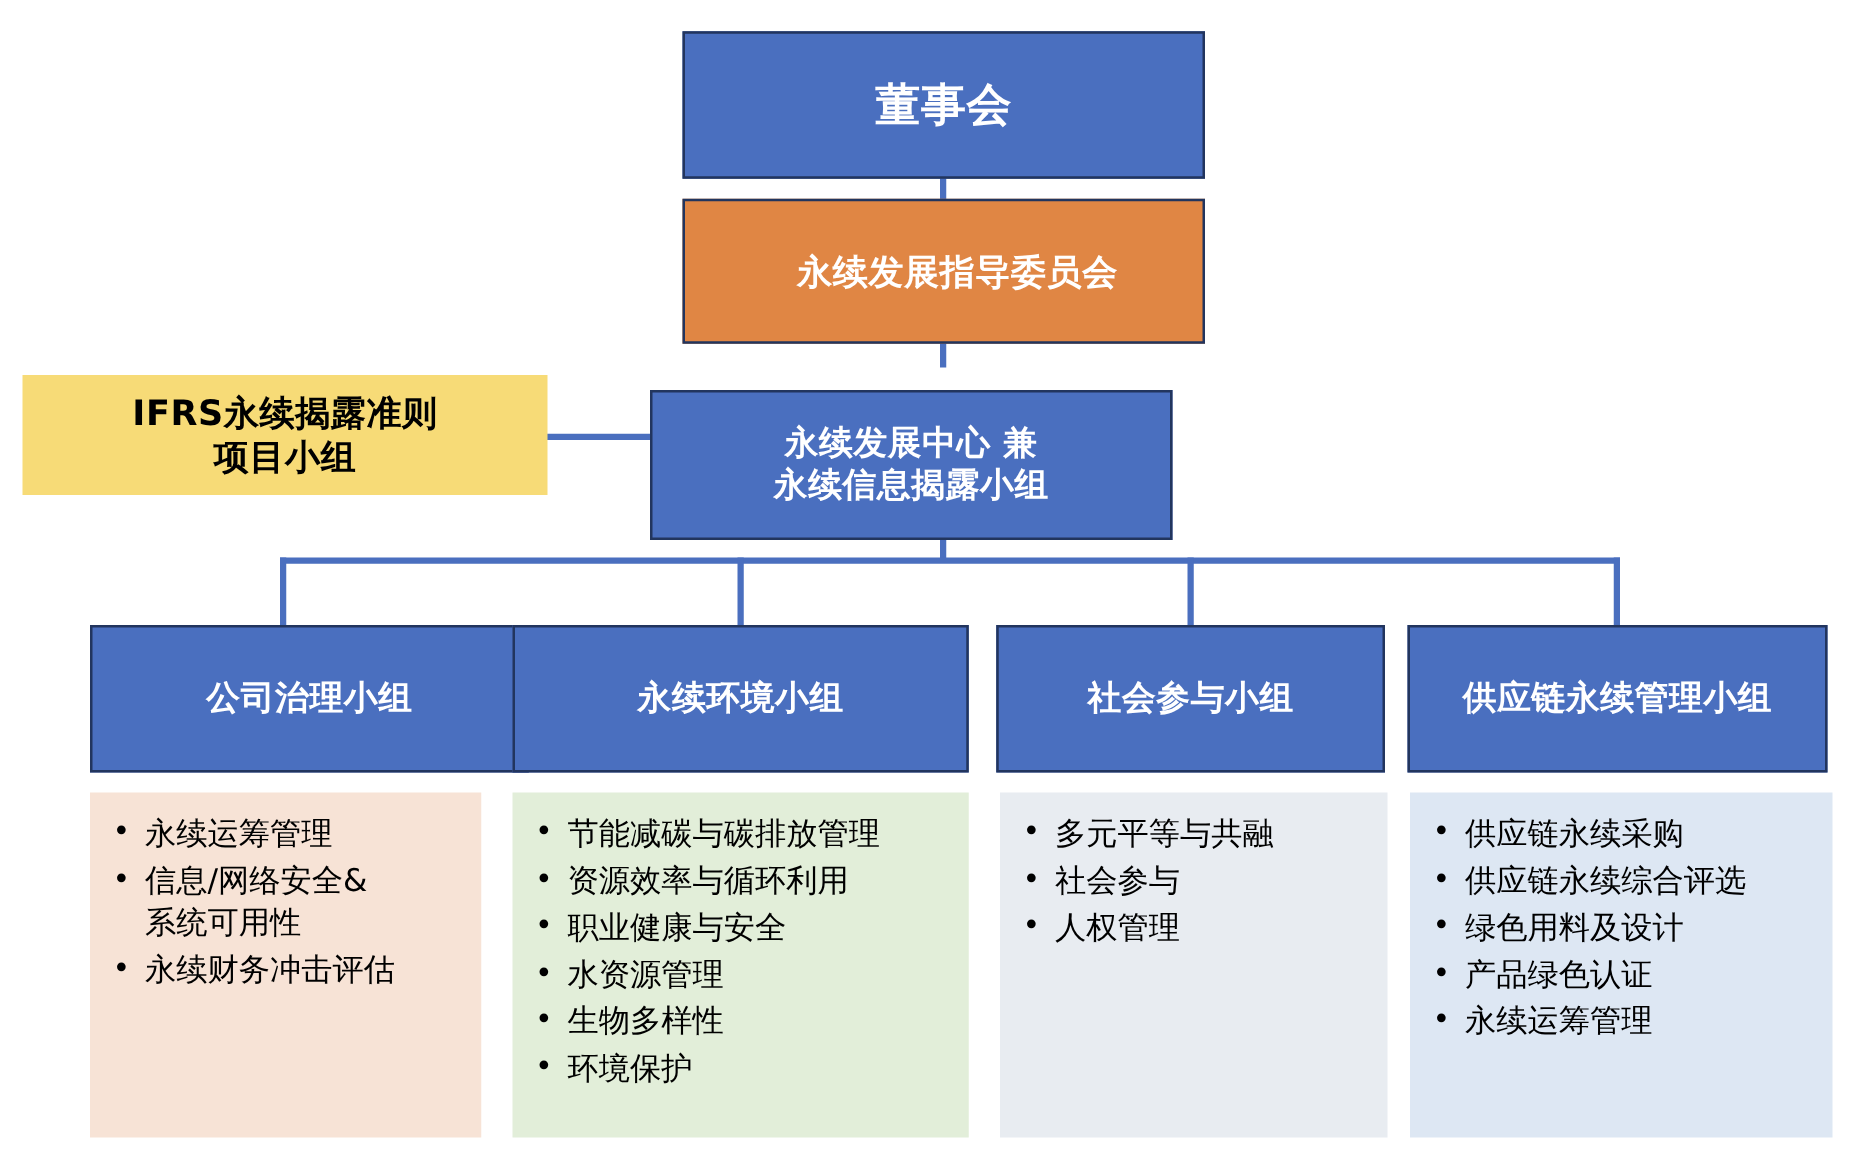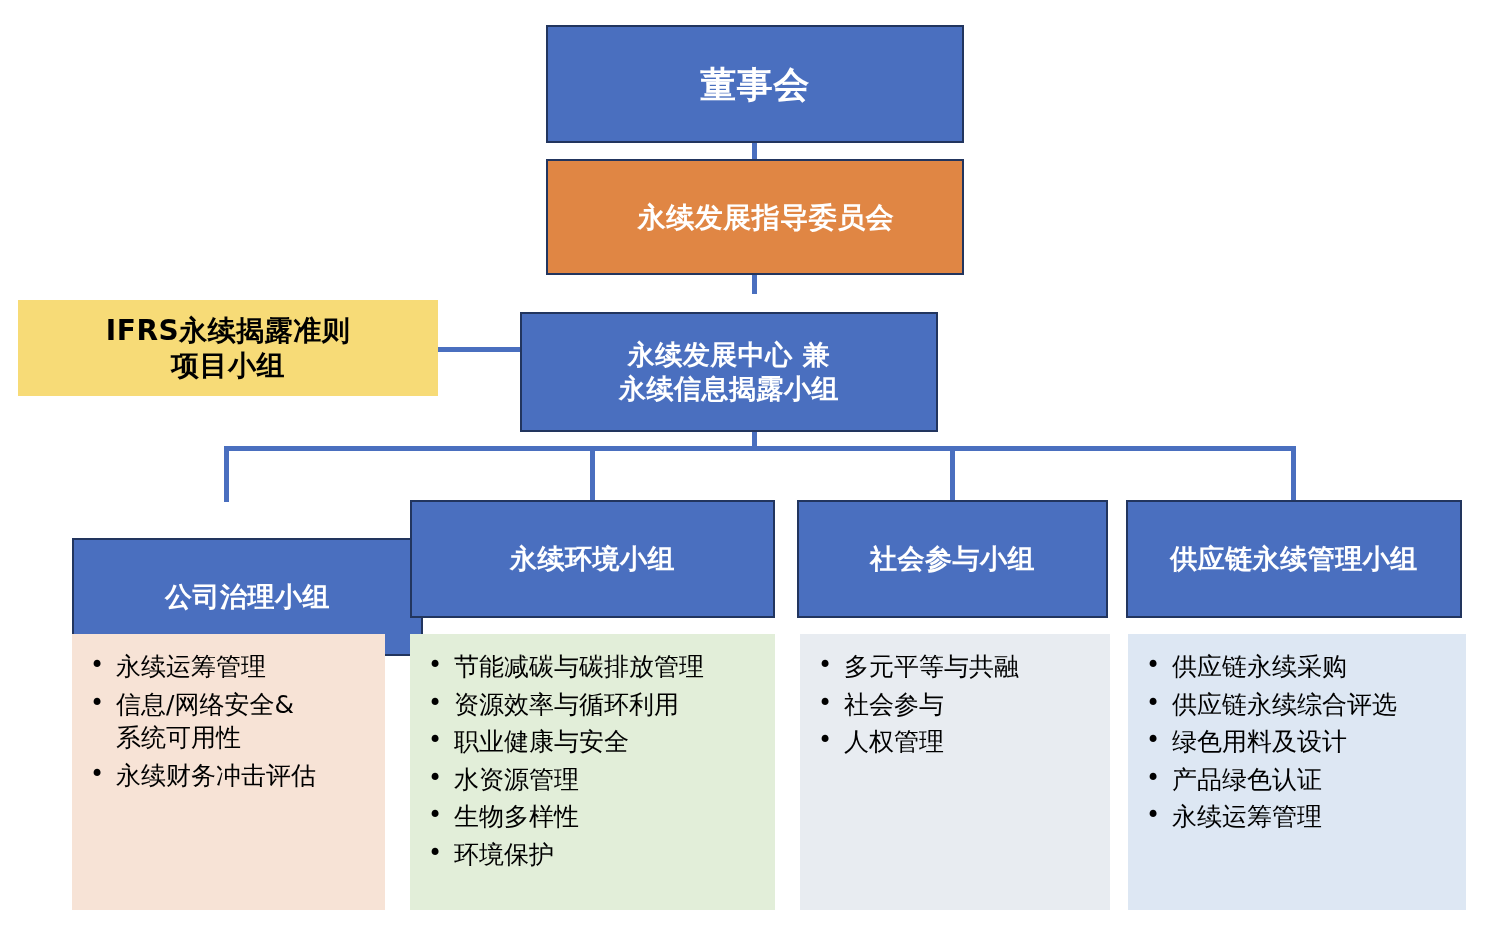--- a/index.html
+++ b/index.html
@@ -119,21 +119,21 @@
   <div class="node blue lvl3" style="left:520px; top:292px; width:418px; height:120px;margin-top:20px;">
     <span class="node-label">永续发展中心 兼
 永续信息揭露小组</span>
   </div>
 
   <div class="node yellow side" style="left:18px; top:300px; width:420px; height:96px;">
     <span class="node-label">IFRS永续揭露准则
 项目小组</span>
   </div>
 
-  <div class="node blue lvl4" style="left:72px; top:500px; width:351px; height:118px;margin-top:38px;">
+  <div class="node blue lvl4" style="left:72px; top:500px; width:351px; height:118px;">
     <span class="node-label">公司治理小组</span>
   </div>
 
   <div class="node blue lvl4" style="left:410px; top:500px; width:365px; height:118px;">
     <span class="node-label">永续环境小组</span>
   </div>
 
   <div class="node blue lvl4" style="left:797px; top:500px; width:311px; height:118px;">
     <span class="node-label">社会参与小组</span>
   </div>

